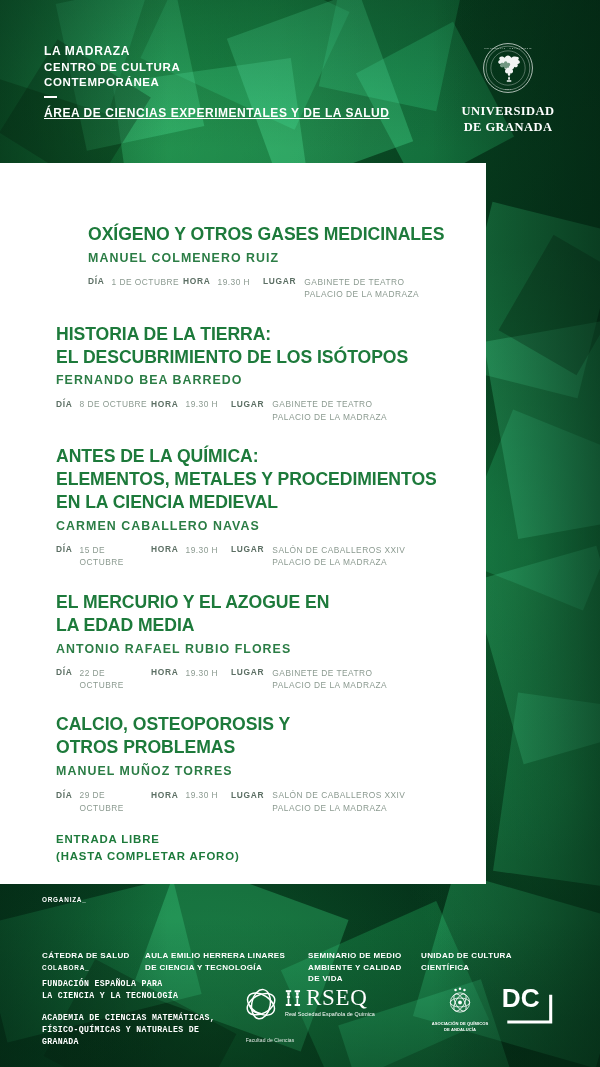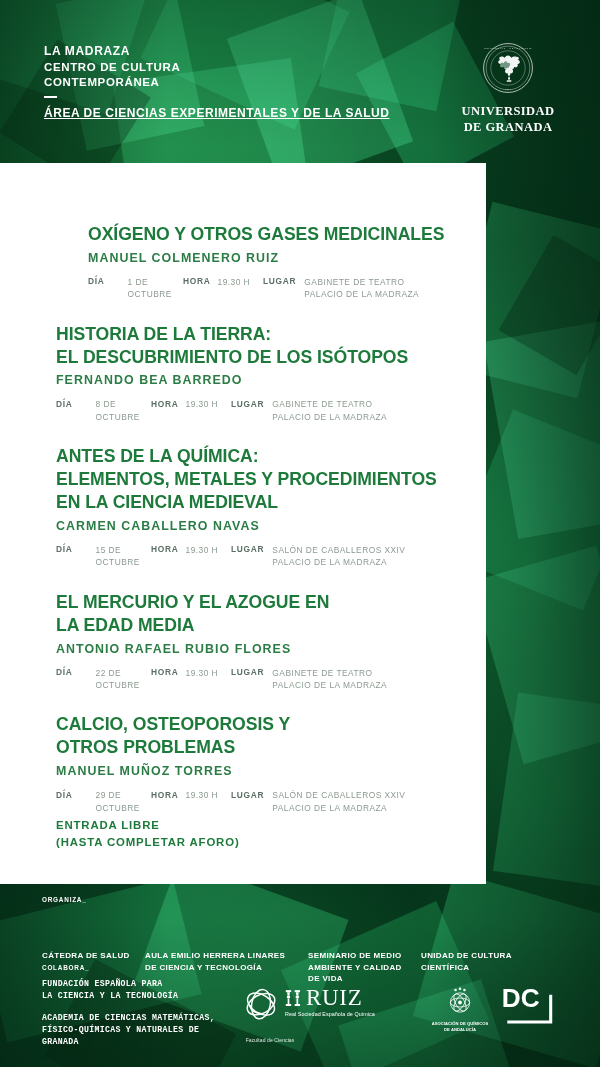--- a/index.html
+++ b/index.html
@@ -101,26 +101,26 @@
   }
   .meta { margin-top:11px; display:flex; align-items:flex-start; font-size:8.4px; }
   .meta .lbl {
     color:#5c6f64; font-weight:bold; letter-spacing:.085em;
     text-transform:uppercase; padding-top:.5px;
   }
   .meta .val {
     color:#8b9a90; letter-spacing:.055em; line-height:1.48;
     text-transform:uppercase; white-space:pre-line;
   }
-  .m-dia   { width:95px; display:flex; gap:23px; }
+  .m-dia   { width:95px; display:flex; gap:7px; }
   .m-hora  { width:80px; display:flex; gap:7px; }
   .m-lugar { display:flex; gap:8px; }
 
   .entrada {
-    margin-top:3px; color:#1d7a3b; font-weight:bold;
+    margin-top:17px; color:#1d7a3b; font-weight:bold;
     font-size:11.4px; letter-spacing:.075em; line-height:1.5;
     text-transform:uppercase; white-space:pre-line;
   }
 
   
   .footer { position:absolute; left:0; top:884px; width:600px; height:183px; color:#fff; }
   .f-label {
     font-size:6.4px; font-weight:bold; letter-spacing:.12em;
     text-transform:uppercase;
   }
@@ -371,21 +371,21 @@
             <path d="M2.6 4.2h3.8l-.7 4.1h-2.4z"></path>
               <path d="M14.1 4.2h3.8l-.7 4.1h-2.4z"></path>
             <circle cx="4.5" cy="10.5" r="2.3"></circle>
               <circle cx="16" cy="10.5" r="2.3"></circle>
             <rect x="3.4" y="13" width="2.2" height="6.5"></rect>
               <rect x="14.9" y="13" width="2.2" height="6.5"></rect>
             <rect x="1" y="19.5" width="7" height="2.6"></rect>
               <rect x="12.5" y="19.5" width="7" height="2.6"></rect>
           </g>
         </svg>
-        <div class="rseq-txt">RUIZ</div>
+        <div class="rseq-txt">RSEQ</div>
       </div>
       <div class="rseq-cap">Real Sociedad Española de Química</div>
     </div>
 
     <div class="logo l-aqa" style="text-align:center;">
       <svg viewBox="0 0 54 44" width="40" height="33" style="display:block;margin:0 auto;">
         <g fill="none" stroke="#fff" stroke-width="1.1">
           <circle cx="27" cy="22" r="13"></circle>
           <ellipse cx="27" cy="22" rx="13" ry="6" transform="rotate(60 27 22)"></ellipse>
           <ellipse cx="27" cy="22" rx="13" ry="6" transform="rotate(-60 27 22)"></ellipse>

